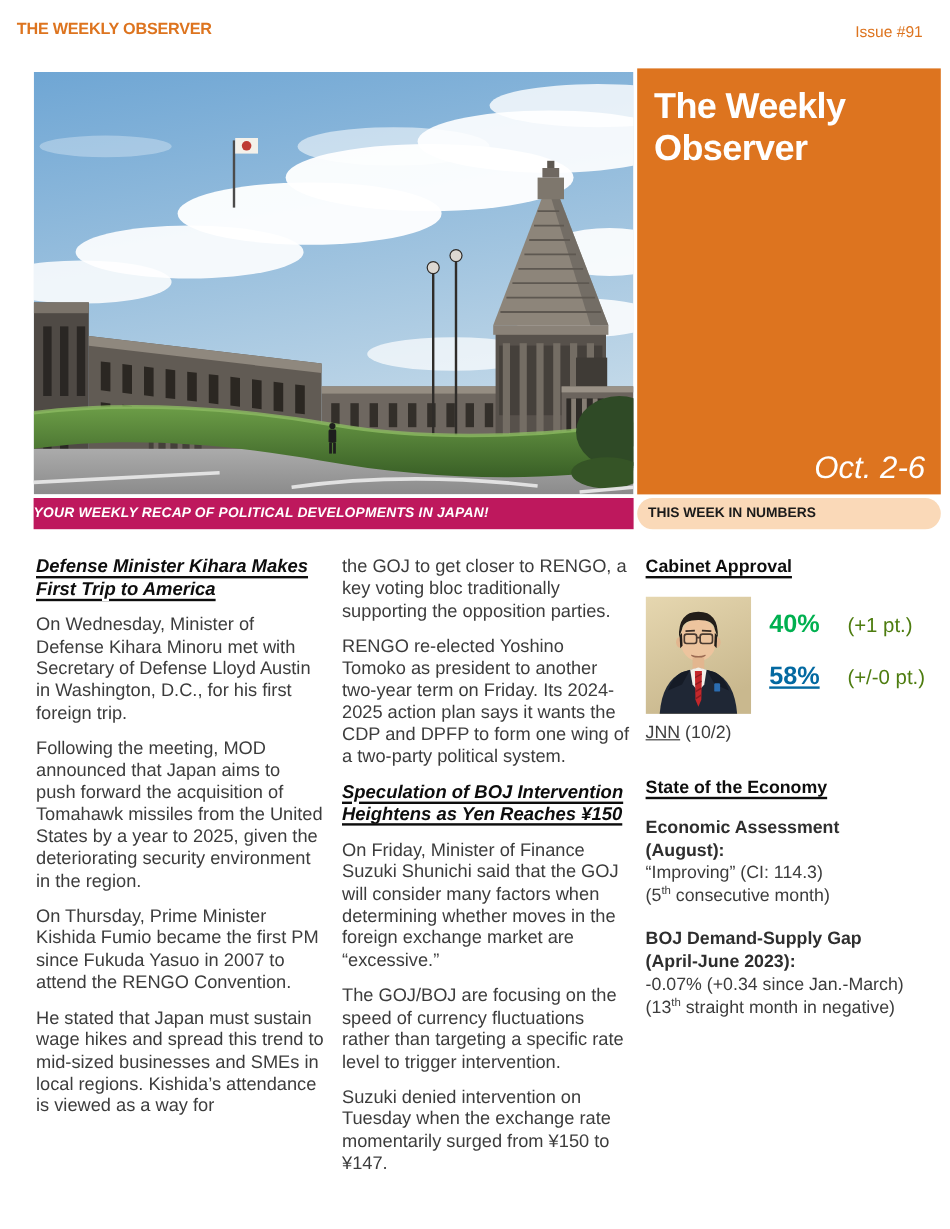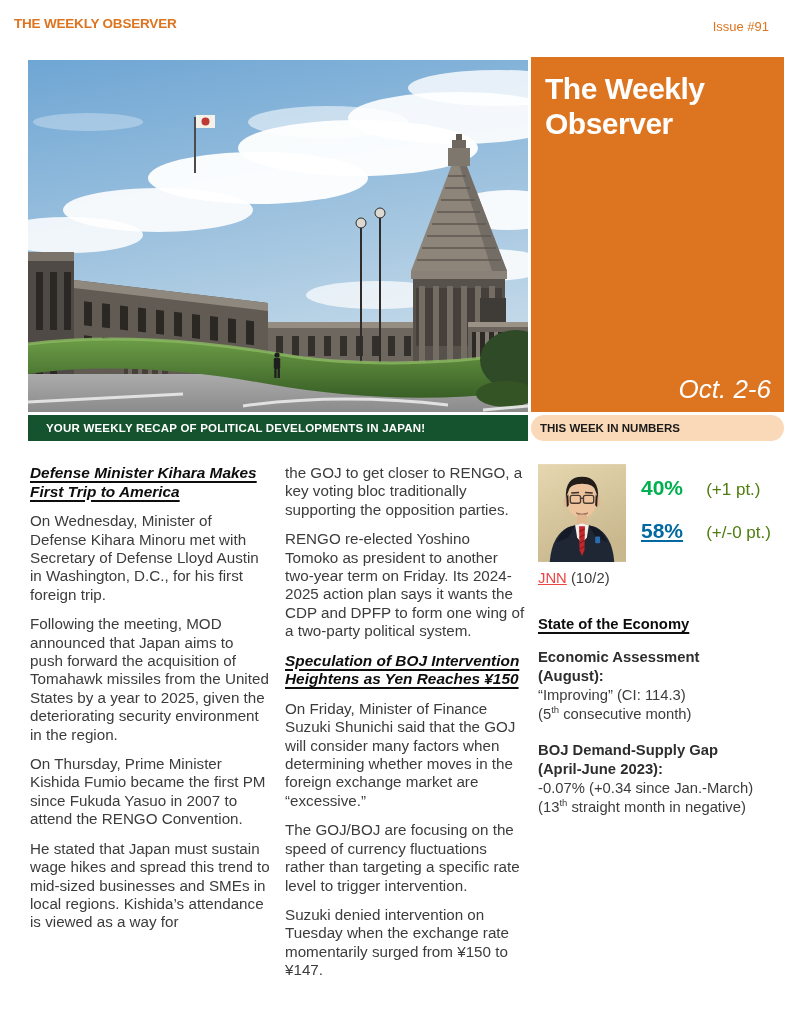--- a/index.html
+++ b/index.html
@@ -13,23 +13,23 @@
 
   
   .photo{left:28px;top:60px;width:500px;height:352px;overflow:hidden;}
   .photo svg{display:block;width:100%;height:100%;}
   .cover-box{left:531px;top:57px;width:253px;height:355px;background:#dd741f;}
   .cover-title{position:absolute;top:14px;left:14px;right:10px;color:#fff;font-size:30px;
                font-weight:bold;line-height:35px;letter-spacing:-.5px;}
   .cover-date{position:absolute;bottom:7px;right:13px;color:#fff;font-size:26px;font-style:italic;}
 
   
-  .banner-left{left:28px;top:415px;width:500px;height:26px;background:#14532d;color:#fff;
-               font-size:11.5px;font-weight:bold;line-height:26px;
-               padding-left:18px;box-sizing:border-box;letter-spacing:.2px;}
+  .banner-left{left:28px;top:415px;width:500px;height:26px;background:#be185d;color:#fff;
+               font-size:11.5px;font-weight:bold;font-style:italic;line-height:26px;
+               padding-left:0;box-sizing:border-box;letter-spacing:.2px;}
   .banner-right{left:531px;top:415px;width:253px;height:26px;background:#fad9b8;color:#1a1a1a;
                 font-size:11.5px;font-weight:bold;line-height:26px;padding-left:9px;box-sizing:border-box;border-radius:13px;}
 
   
   .col{top:464px;width:240px;font-size:15.2px;line-height:18.4px;}
   .col1{left:30px;} .col2{left:285px;}
   .col p{margin:0 0 11px 0;}
   .art-h{font-size:15.4px;font-weight:bold;font-style:italic;color:#0d0d0d;margin:0 0 11px 0;
          line-height:18.6px;text-decoration:underline;text-decoration-thickness:1.5px;text-underline-offset:3px;}
   sup{font-size:9.5px;line-height:0;}
@@ -41,21 +41,21 @@
   .cab-row{display:flex;}
   .cab-photo{width:88px;height:98px;flex:0 0 88px;}
   .cab-photo svg{display:block;width:100%;height:100%;}
   .cab-stats{margin-left:15px;}
   .stat{white-space:nowrap;}
   .stat1{margin-top:14px;} .stat2{margin-top:21px;}
   .stat-val{font-size:21px;font-weight:bold;}
   .stat1 .stat-val{color:#00b050;} .stat2 .stat-val{color:#0369a1;text-decoration:underline;}
   .stat-chg{font-size:17px;color:#4d7c0f;margin-left:19px;}
   .source-line{margin-top:7px;}
-  .source-line a{color:#ef4444;}
+  .source-line a{color:#404040;}
   .econ-h{margin-top:27px;}
   .econ-item{margin-bottom:17px;}
   .econ-label{font-weight:bold;color:#2e2e2e;}
 </style>
 </head>
 <body>
 
 <div class="abs masthead">THE WEEKLY OBSERVER</div>
 <div class="abs issue">Issue #91</div>
 
@@ -234,20 +234,21 @@
 <div class="abs col col2">
   <p>the GOJ to get closer to RENGO, a key voting bloc traditionally supporting the opposition parties.</p>
   <p>RENGO re-elected Yoshino Tomoko as president to another two-year term on Friday. Its 2024-2025 action plan says it wants the CDP and DPFP to form one wing of a two-party political system.</p>
   <h2 class="art-h">Speculation of BOJ Intervention Heightens as Yen Reaches ¥150</h2>
   <p>On Friday, Minister of Finance Suzuki Shunichi said that the GOJ will consider many factors when determining whether moves in the foreign exchange market are “excessive.”</p>
   <p>The GOJ/BOJ are focusing on the speed of currency fluctuations rather than targeting a specific rate level to trigger intervention.</p>
   <p>Suzuki denied intervention on Tuesday when the exchange rate momentarily surged from ¥150 to ¥147.</p>
 </div>
 
 <div class="abs sidebar">
+  <h3 class="side-h">Cabinet Approval</h3>
 
   <div class="cab-row">
     <div class="cab-photo" role="img" aria-label="Portrait of PM Kishida Fumio">
       <svg viewBox="0 0 90 100">
         <defs>
           <linearGradient id="kbg" x1="0" y1="0" x2="0.4" y2="1">
             <stop offset="0" stop-color="#e6d7b0"></stop>
               <stop offset="1" stop-color="#c9b88e"></stop>
           </linearGradient>
         </defs>

